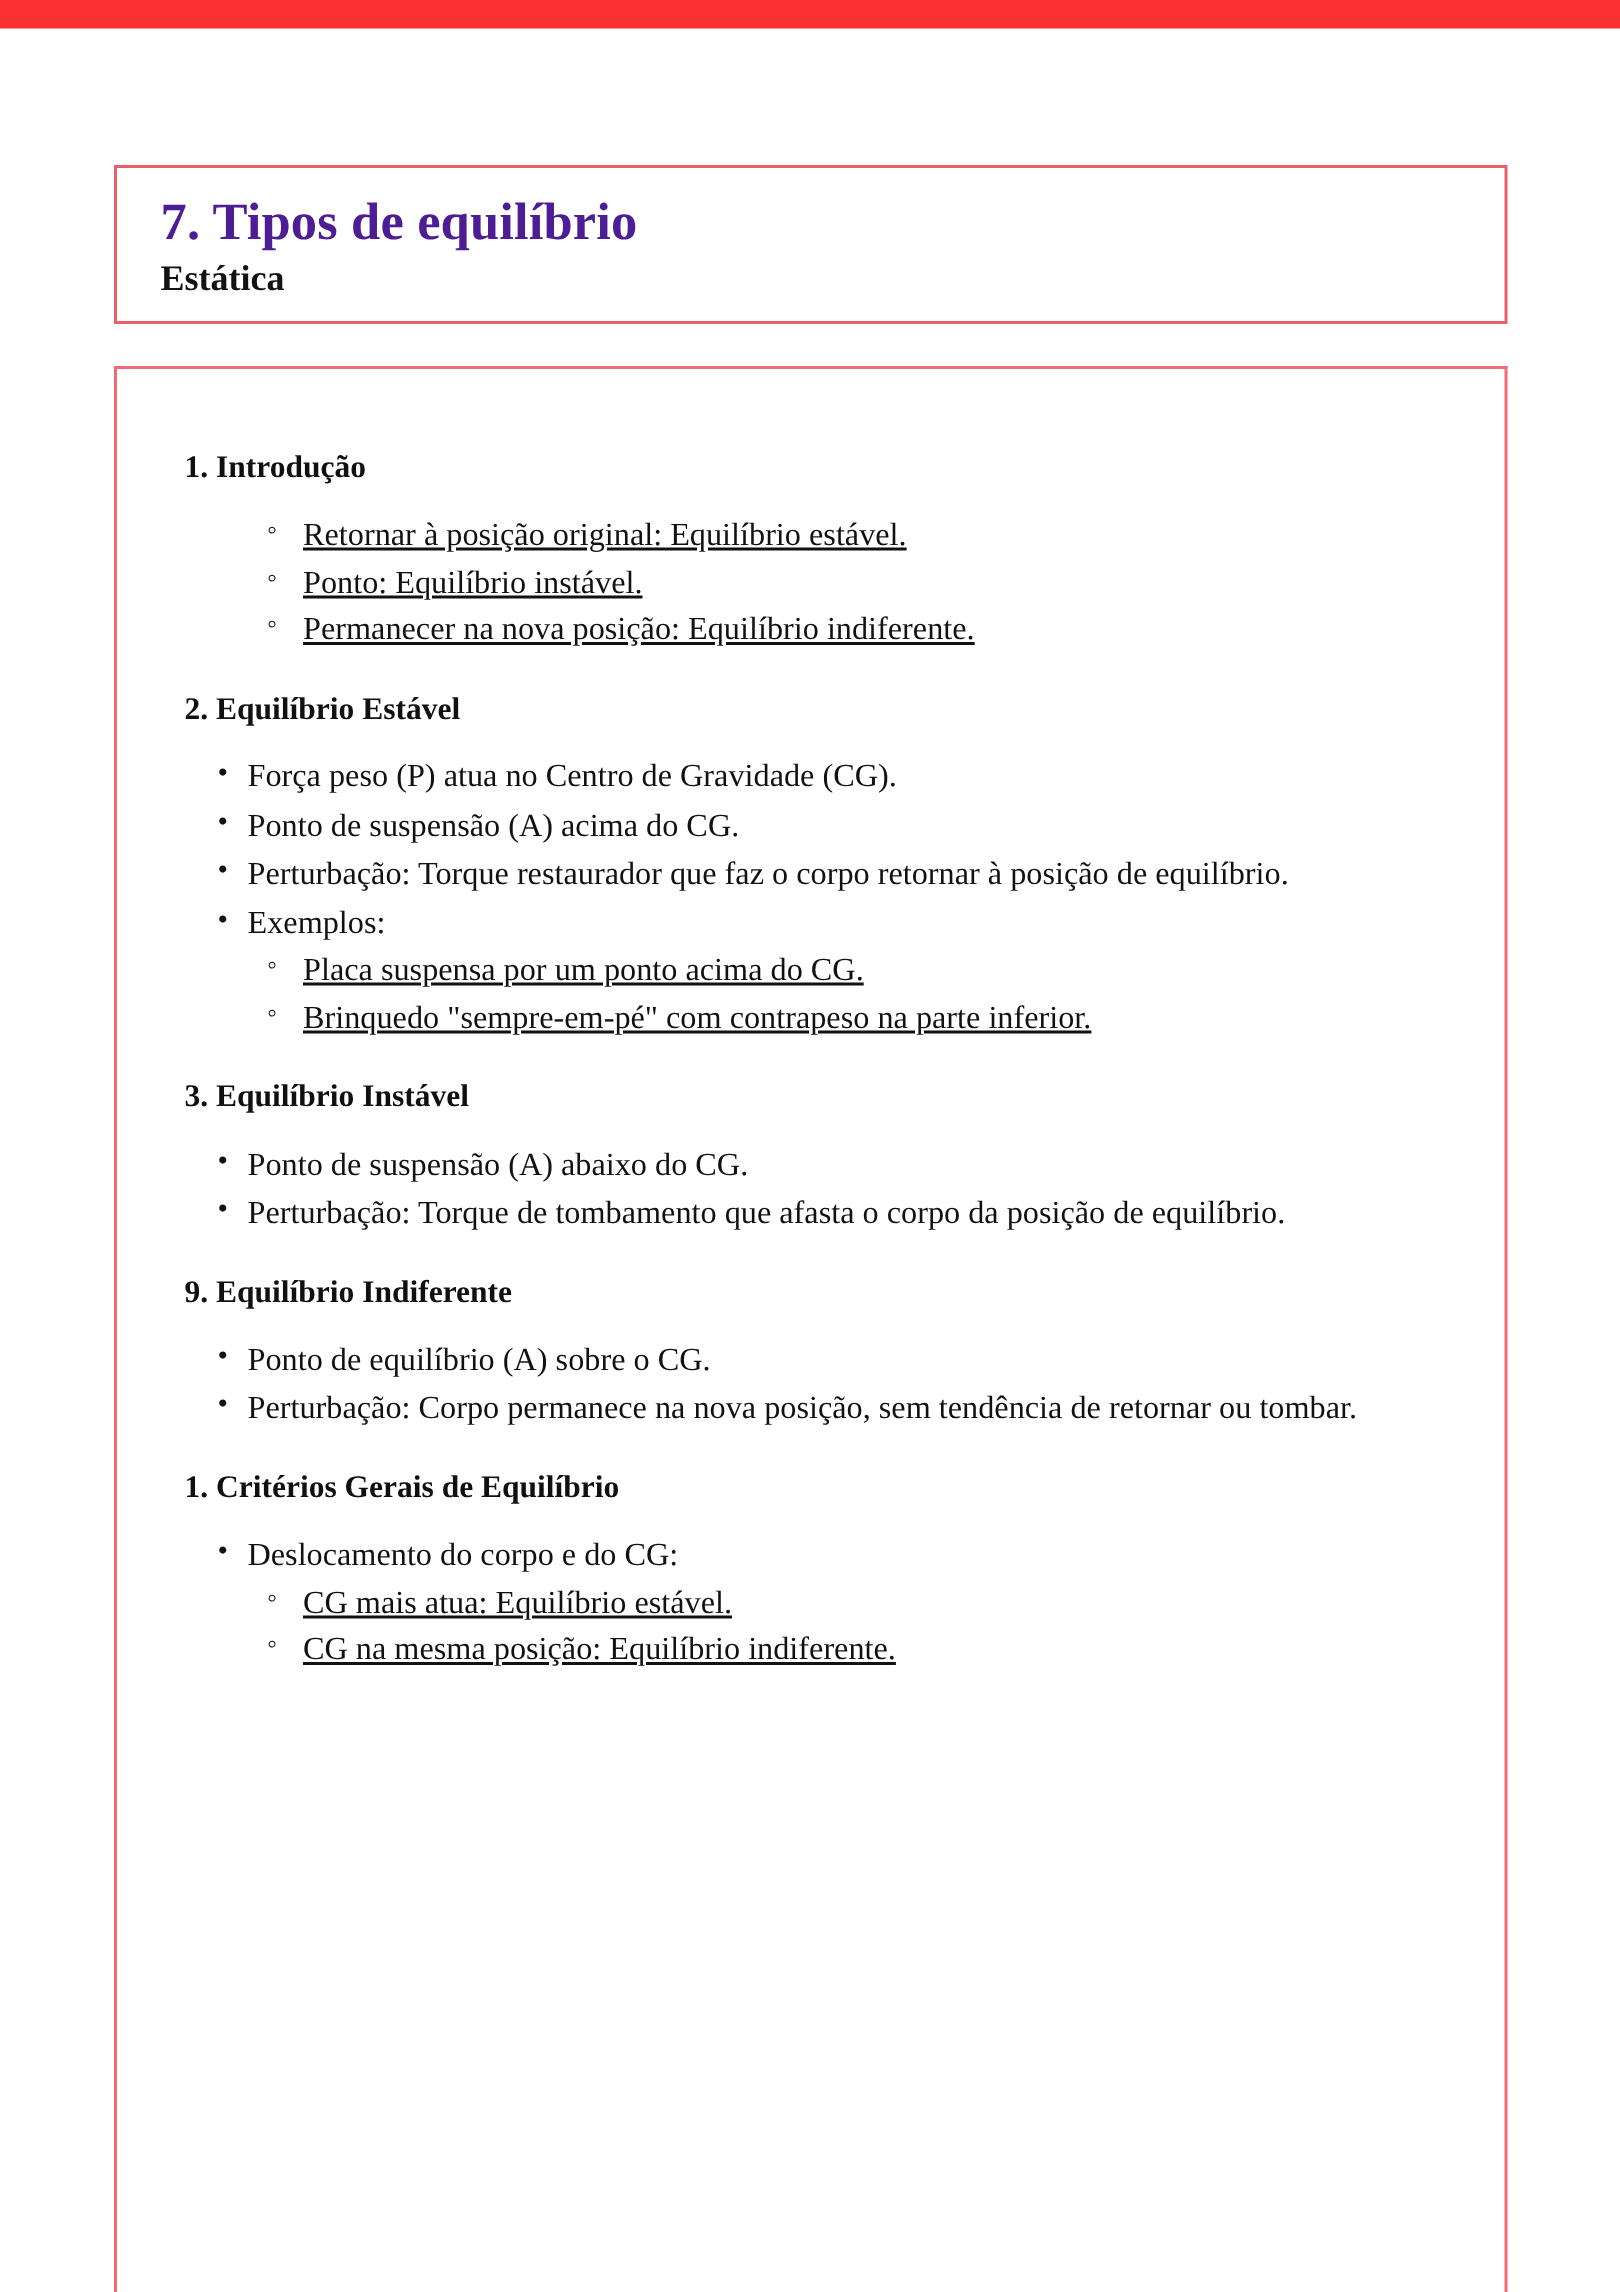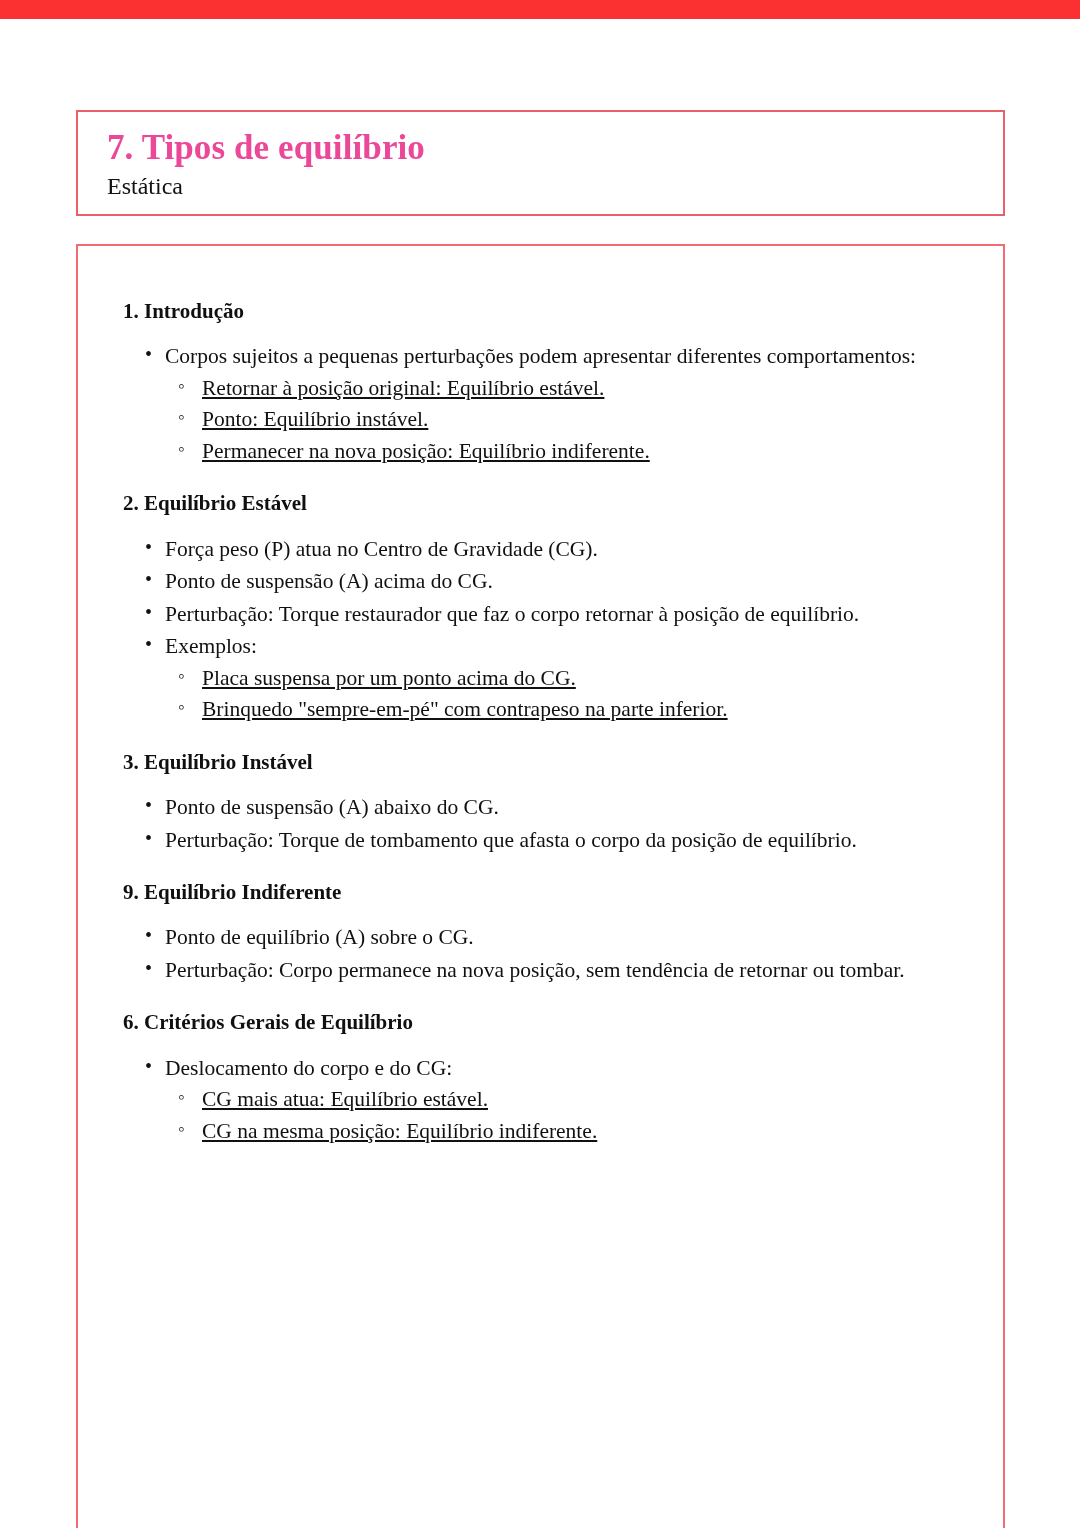--- a/index.html
+++ b/index.html
@@ -43,29 +43,29 @@
     box-sizing: border-box;
     border: 2px solid #e8606a;
     background: #ffffff;
   }
   .header-inner {
     padding: 16px 0 0 29px;
   }
   .doc-title {
     font-size: 35px;
     font-weight: 700;
-    color: #ec4899;
+    color: #4c1d95;
     line-height: 1.12;
     letter-spacing: .1px;
     margin: 0;
     white-space: nowrap;
   }
   .doc-subtitle {
     font-size: 24px;
-    font-weight: 400;
+    font-weight: 700;
     color: #121212;
     line-height: 1.2;
     margin: 5px 0 0 0;
     white-space: nowrap;
   }
 
   
   .content-card {
     position: absolute;
     left: 76px;
@@ -154,21 +154,21 @@
       <h1 class="doc-title">7. Tipos de equilíbrio</h1>
       <div class="doc-subtitle">Estática</div>
     </div>
   </div>
 
   <div class="content-card">
     <div class="content-inner" id="content-root">
         <div class="section">
           <div class="section-heading">1. Introdução</div>
           <ul class="lvl1">
-            <li><span class="li-text">Corpos sujeitos a pequenas perturbações podem apresentar diferentes comportamentos:</span><ul class="lvl2">
+            <li><ul class="lvl2">
                 <li>Retornar à posição original: Equilíbrio estável.</li>
                 <li>Ponto: Equilíbrio instável.</li>
                 <li>Permanecer na nova posição: Equilíbrio indiferente.</li>
               </ul></li>
           </ul>
         </div>
         <div class="section">
           <div class="section-heading">2. Equilíbrio Estável</div>
           <ul class="lvl1">
             <li><span class="li-text">Força peso (P) atua no Centro de Gravidade (CG).</span></li>
@@ -188,21 +188,21 @@
           </ul>
         </div>
         <div class="section">
           <div class="section-heading">9. Equilíbrio Indiferente</div>
           <ul class="lvl1">
             <li><span class="li-text">Ponto de equilíbrio (A) sobre o CG.</span></li>
             <li><span class="li-text">Perturbação: Corpo permanece na nova posição, sem tendência de retornar ou tombar.</span></li>
           </ul>
         </div>
         <div class="section">
-          <div class="section-heading">6. Critérios Gerais de Equilíbrio</div>
+          <div class="section-heading">1. Critérios Gerais de Equilíbrio</div>
           <ul class="lvl1">
             <li><span class="li-text">Deslocamento do corpo e do CG:</span><ul class="lvl2">
                 <li>CG mais atua: Equilíbrio estável.</li>
                 <li>CG na mesma posição: Equilíbrio indiferente.</li>
               </ul></li>
           </ul>
         </div>
       </div>
   </div>
 

